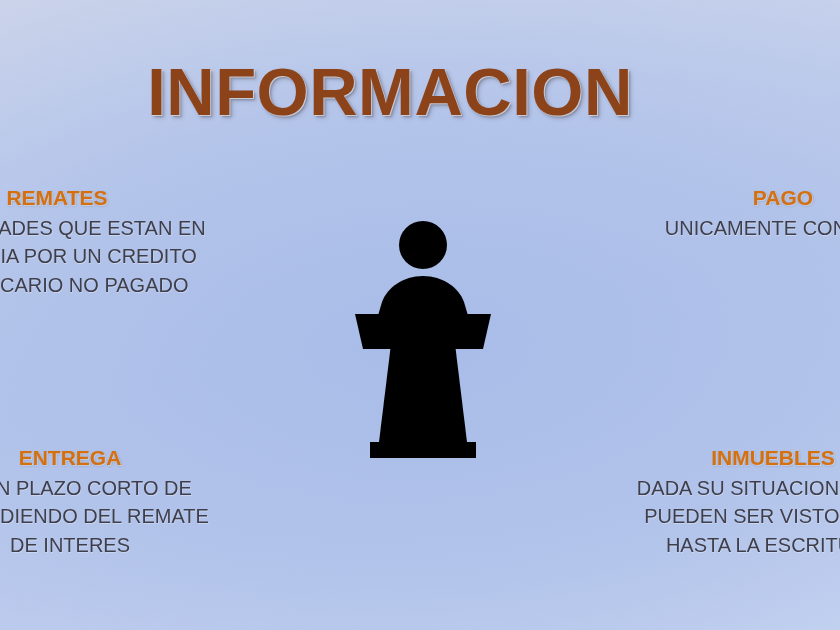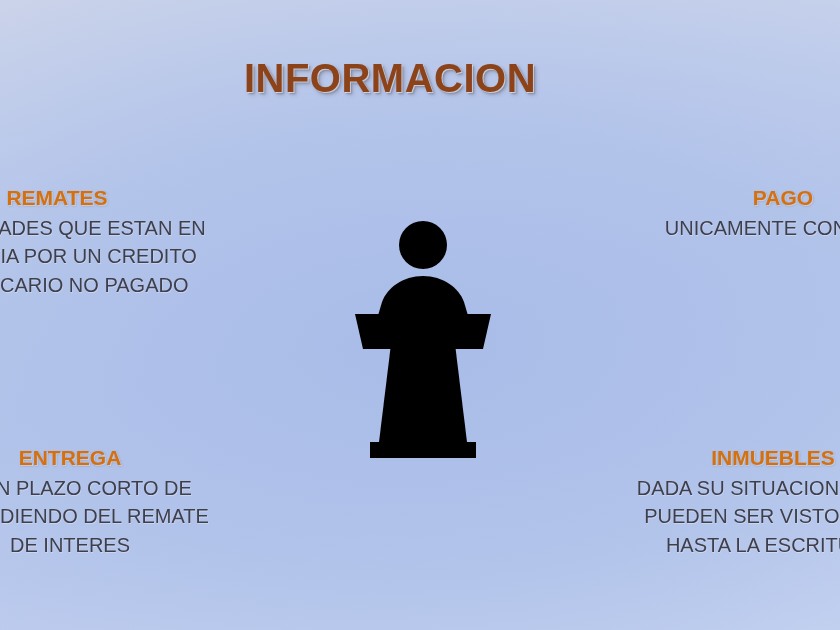--- a/index.html
+++ b/index.html
@@ -35,21 +35,21 @@
         #cbd8f2 100%);
   }
 
   
   .title {
     position: absolute;
     top: 58px;
     left: 0;
     width: 780px;
     text-align: center;
-    font-size: 40px;
+    font-size: 67px;
     font-weight: bold;
     letter-spacing: 0.5px;
     color: #8c431a;
     text-shadow:
       1px 1px 0 rgba(255,255,255,0.55),
       2px 2px 2px rgba(110,110,125,0.55),
       3px 3px 4px rgba(90,90,110,0.30);
     white-space: nowrap;
     line-height: 1;
   }

